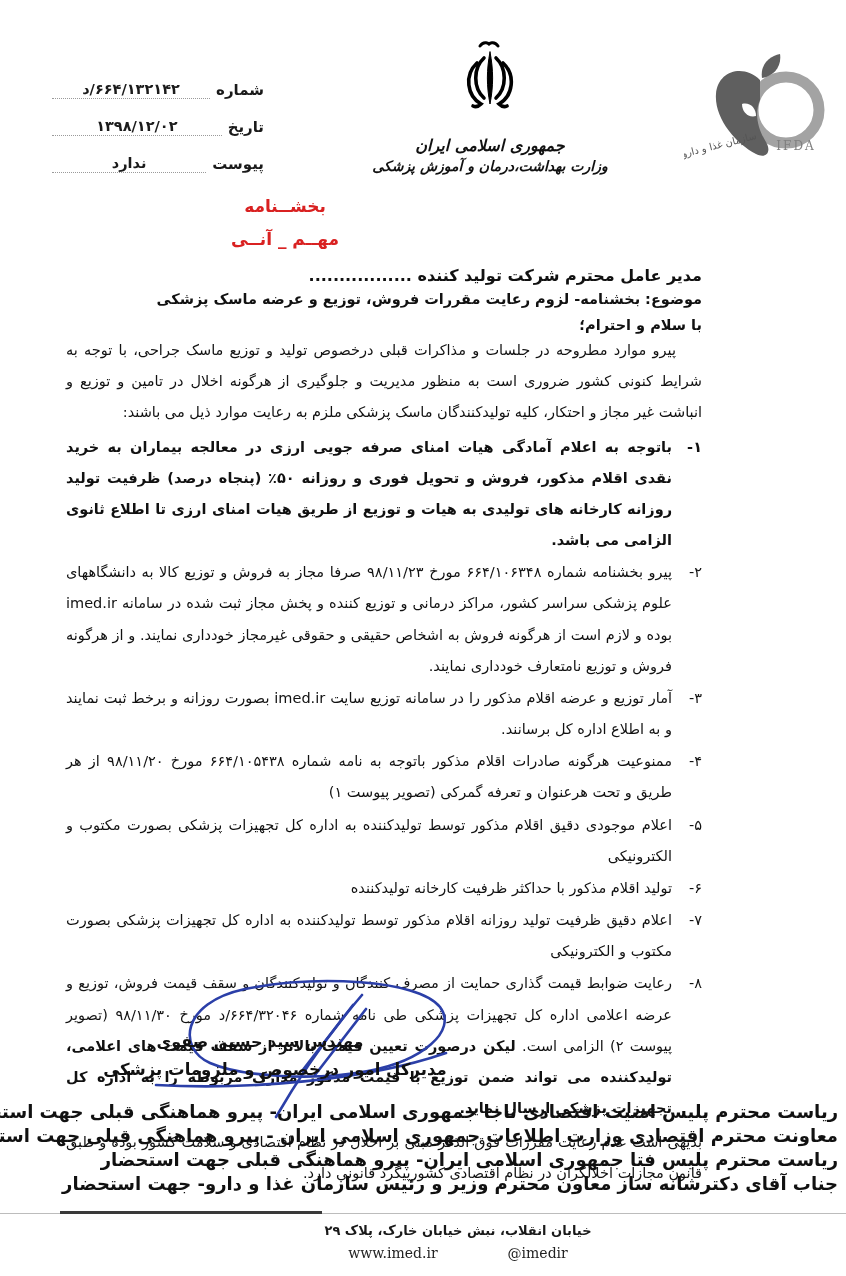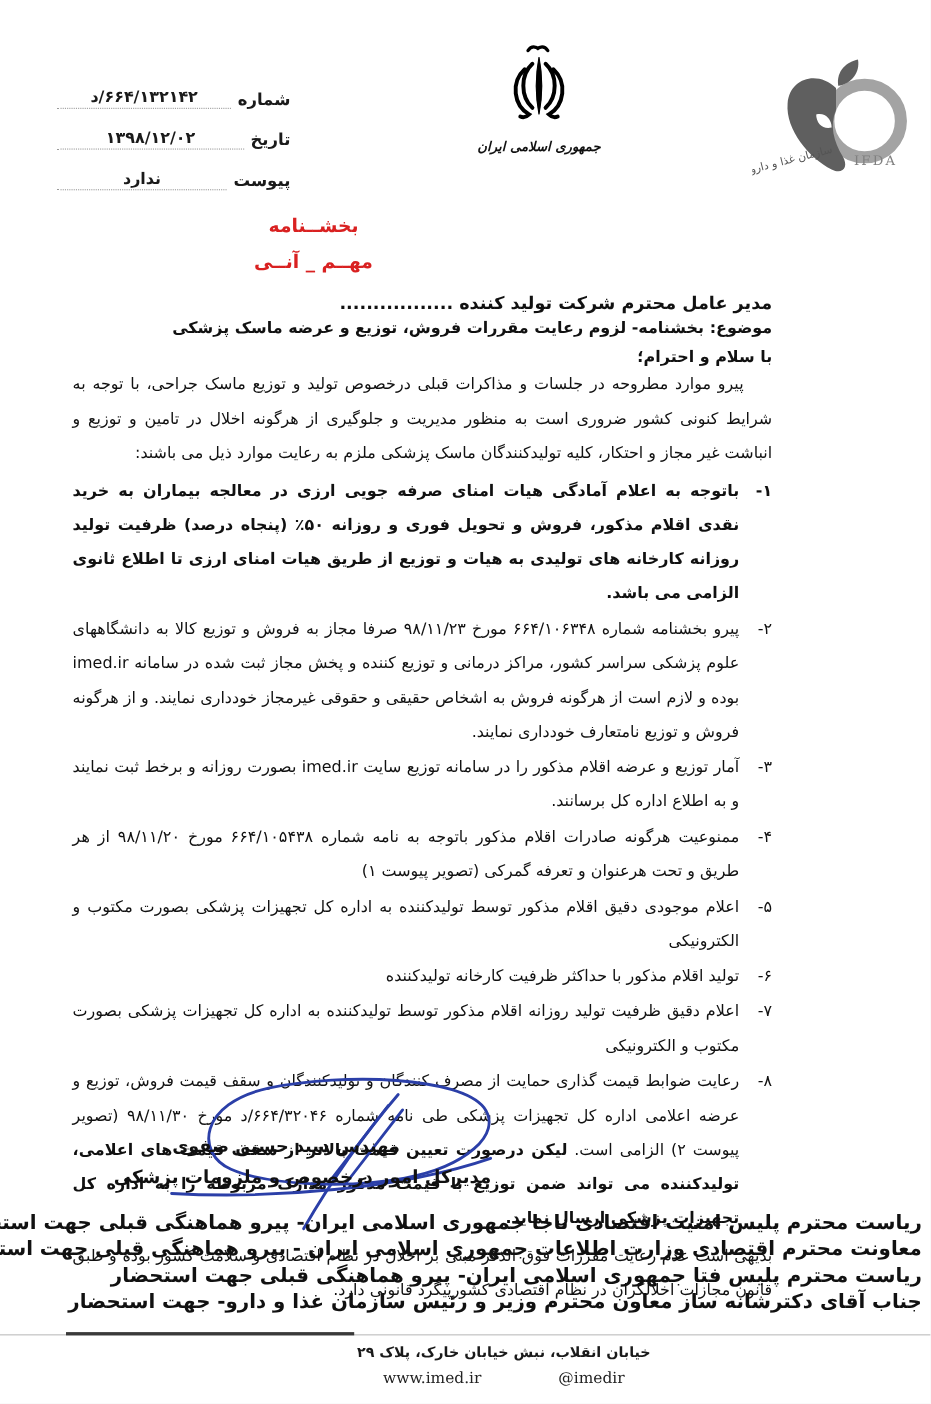--- a/index.html
+++ b/index.html
@@ -7,21 +7,21 @@
   #page{position:relative;width:846px;height:1276px;background:#ffffff;margin:0 auto;overflow:hidden;}
 
   
   .meta-block{position:absolute;top:62px;left:52px;width:212px;direction:rtl;}
   .meta-row{display:flex;align-items:flex-end;height:37px;}
   .meta-label{font-weight:bold;font-size:15px;color:#1a1a1a;white-space:nowrap;padding-left:6px;}
   .meta-value{flex:1;border-bottom:1.5px dotted #9a9a9a;text-align:center;font-weight:bold;font-size:14.5px;color:#1a1a1a;padding-bottom:1px;white-space:nowrap;}
 
   
   .emblem-block{position:absolute;top:38px;left:330px;width:320px;text-align:center;color:#111;}
-  .emblem-caption1{font-family:"DejaVu Serif",serif;font-style:italic;font-weight:bold;font-size:12px;margin-top:2px;}
+  .emblem-caption1{font-family:"DejaVu Serif",serif;font-style:italic;font-weight:bold;font-size:16px;margin-top:12px;}
   .emblem-caption2{font-family:"DejaVu Serif",serif;font-style:italic;font-weight:bold;font-size:14px;margin-top:3px;}
 
   
   .ifda-block{position:absolute;top:52px;right:12px;width:150px;height:135px;}
 
   
   .stamp{position:absolute;top:196px;left:225px;width:120px;text-align:center;direction:rtl;}
   .stamp-line1{font-size:17px;font-weight:bold;}
   .stamp-line2{font-size:17px;font-weight:bold;margin-top:13px;white-space:nowrap;}
 
@@ -80,20 +80,21 @@
       <g stroke="#000" fill="none" stroke-linecap="round">
         <path d="M22,8 C26,2 31,6 31,6 C31,6 36,2 40,8" stroke-width="3"></path>
         <path d="M32,14 C28.5,32 28.5,48 32,66 C35.5,48 35.5,32 32,14 Z" fill="#000" stroke-width="1"></path>
         <path d="M26,20 C15,30 15,50 26,60" stroke-width="3.6"></path>
         <path d="M38,20 C49,30 49,50 38,60" stroke-width="3.6"></path>
         <path d="M19,25 C6,37 9,58 23,66 C20,69 17,69 15,68" stroke-width="3.6"></path>
         <path d="M45,25 C58,37 55,58 41,66 C44,69 47,69 49,68" stroke-width="3.6"></path>
       </g>
     </svg>
     <div class="emblem-caption1">جمهوری اسلامی ایران</div>
+    <div class="emblem-caption2">وزارت بهداشت،درمان و آموزش پزشکی</div>
   </div>
 
   <div class="ifda-block">
     <svg width="150" height="135" viewBox="0 0 150 135" aria-hidden="true">
       <circle cx="102" cy="58" r="33" fill="none" stroke="#a3a3a3" stroke-width="11"></circle>
       <path d="M76,28 C60,12 34,18 32,42 C30,66 52,92 72,102 C82,107 88,100 82,90 C74,77 70,62 76,48 Z" fill="#5f5f5f"></path>
       <path d="M78,26 C76,12 86,4 96,2 C98,14 90,24 78,26 Z" fill="#5f5f5f"></path>
       <path d="M58,52 C66,50 72,56 72,64 C64,66 58,60 58,52 Z" fill="#ffffff"></path>
       <text x="36" y="96" font-size="10" fill="#555" transform="rotate(-14 36 96)" text-anchor="middle" direction="rtl">سازمان غذا و دارو</text>
       <text x="112" y="98" font-family="DejaVu Serif, serif" font-size="12" letter-spacing="2" fill="#808080" text-anchor="middle">IFDA</text>

